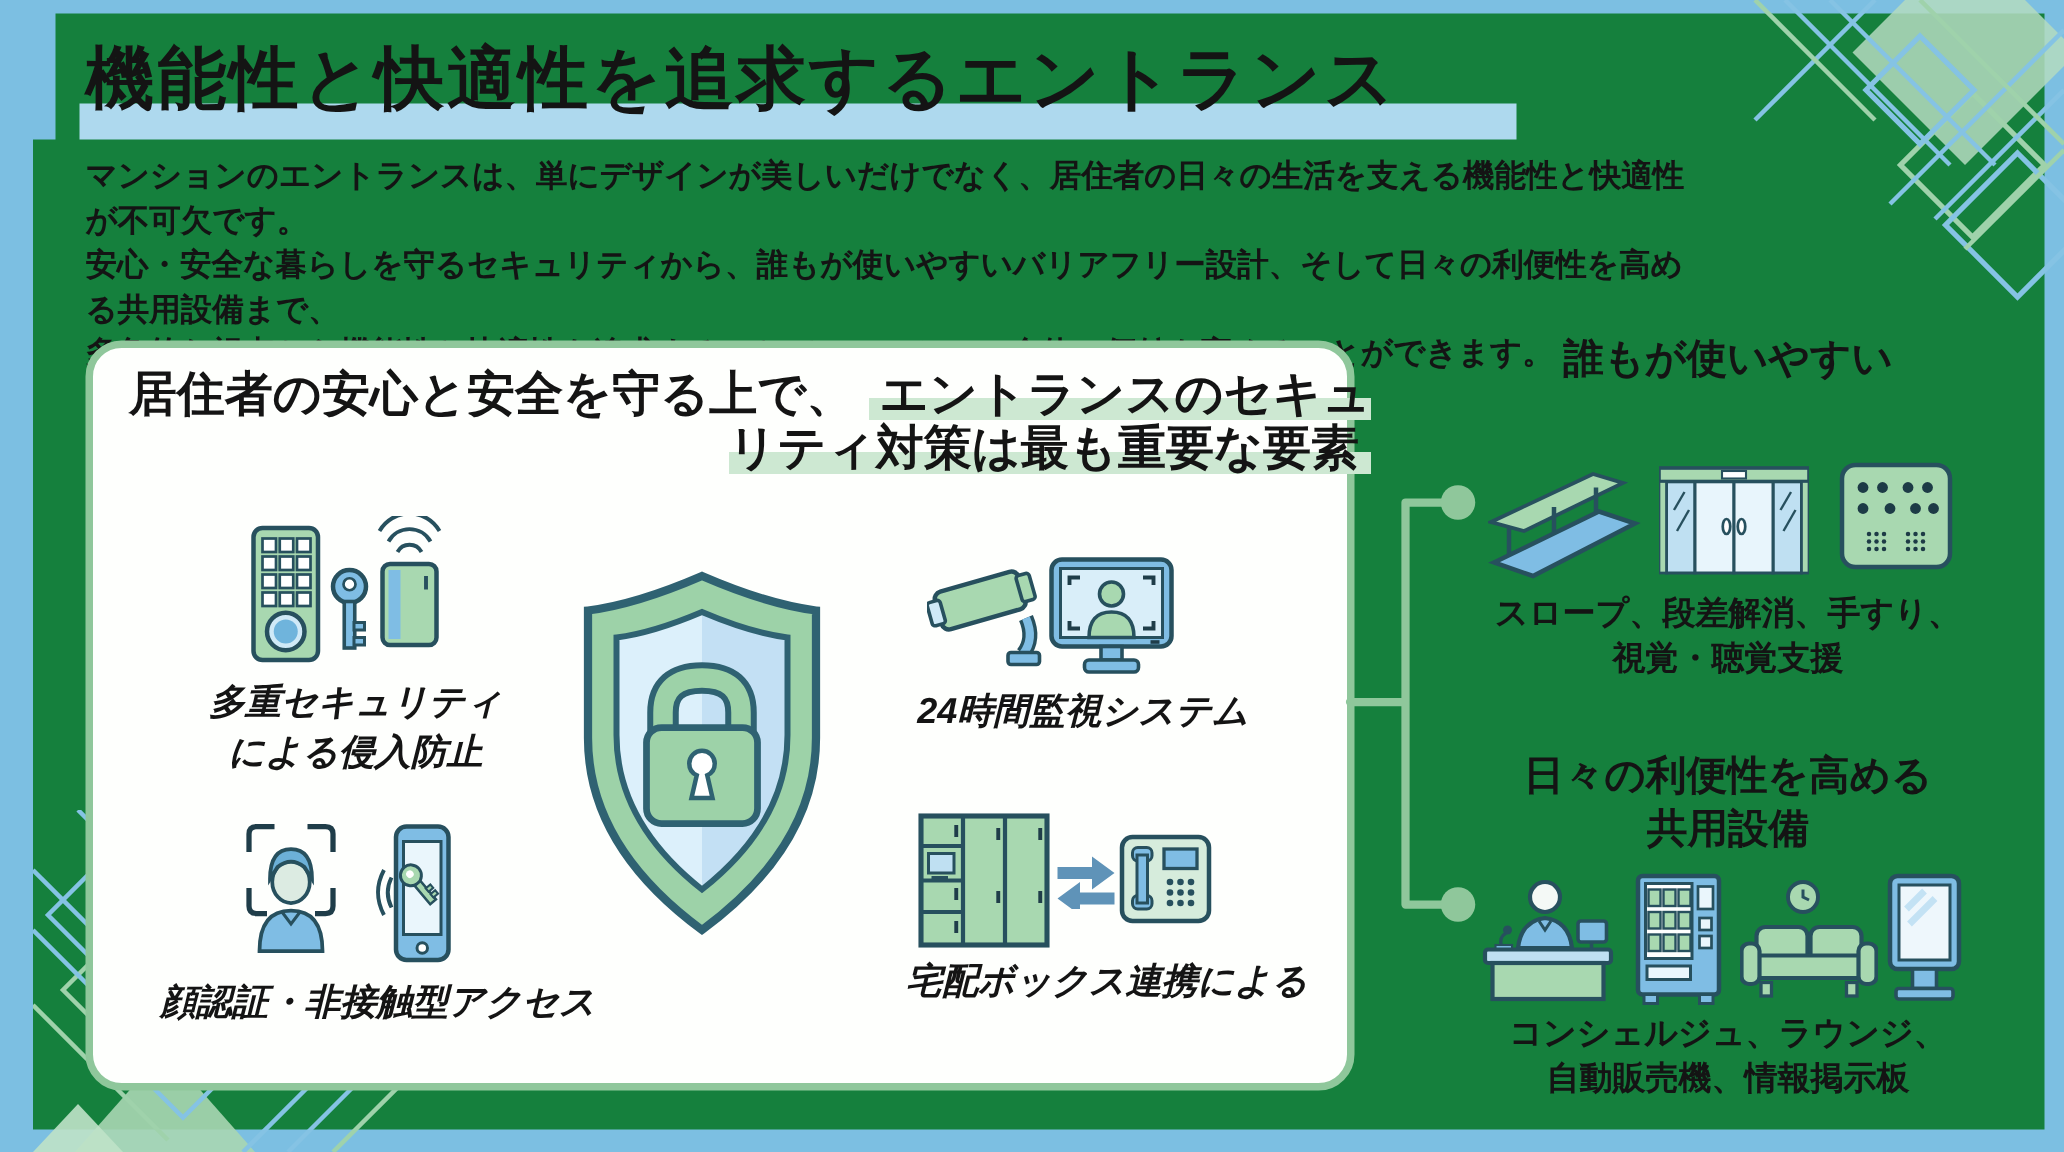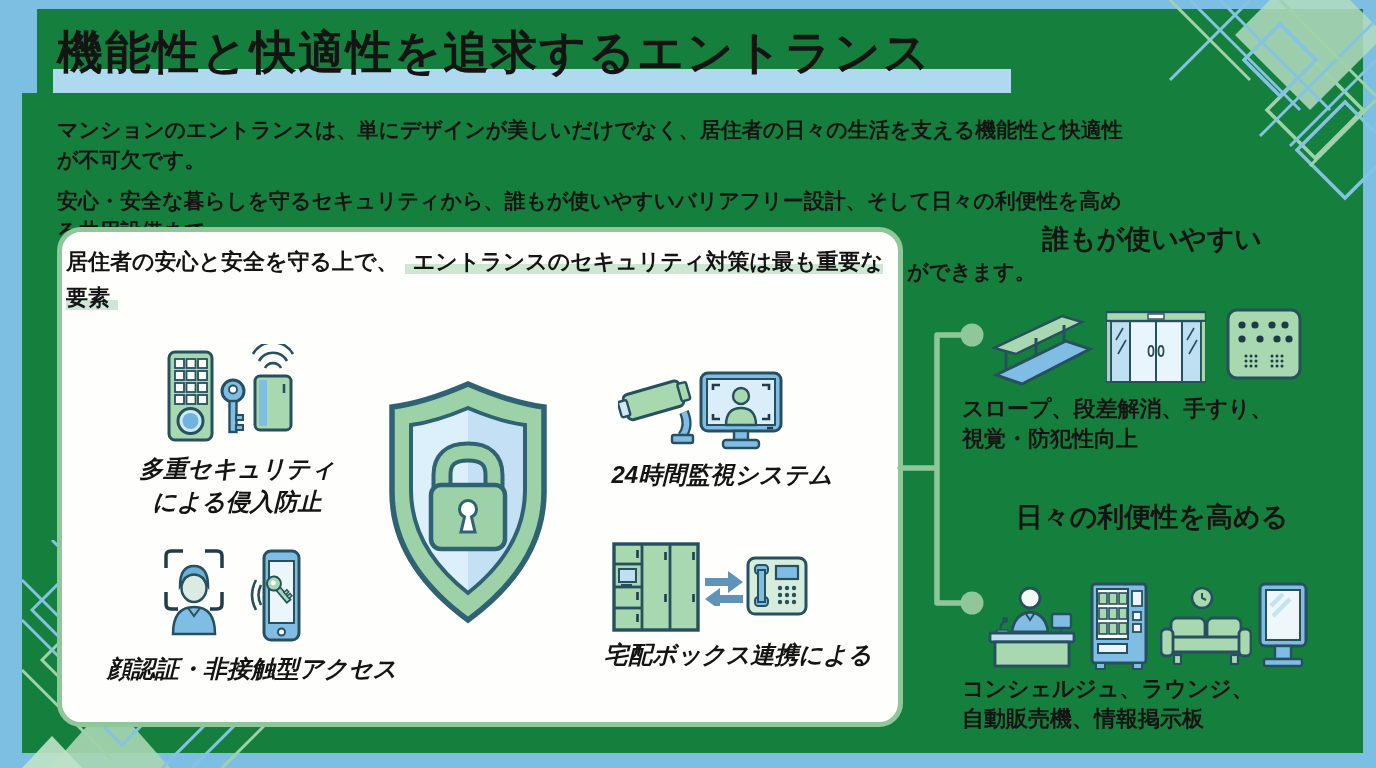--- a/index.html
+++ b/index.html
@@ -12,39 +12,39 @@
   .abs { position:absolute; }
   .band { position:absolute; background:#7cbfe2; }
 
   .title-hl { position:absolute; left:53px; top:69px; width:958px; height:24px; background:#aed9ee; }
   .page-title {
     position:absolute; left:57px; top:22px; width:1050px;
     font-size:46px; font-weight:700; letter-spacing:2px; white-space:nowrap;
   }
   .intro { position:absolute; left:57px; top:103px; width:1070px;
     font-size:21px; font-weight:700; line-height:29.5px; }
-  .intro span { display:block;margin-top:12px; }
+  .intro span { display:block; }
 
   .card {
     position:absolute; left:57px; top:227px; width:846px; height:500px;
     background:#fefffd; border:5px solid #8fc79b; border-radius:24px;
   }
-  .card-heading { position:absolute; left:4px; top:12px; width:100%; text-align:left;
-    font-size:22px; font-weight:700; line-height:36px; }
+  .card-heading { position:absolute; left:16px; top:12px; width:100%; text-align:right;
+    font-size:32px; font-weight:700; line-height:36px; }
   .card-heading .hl2 {
     background:linear-gradient(to top, #cde8d2 0 40%, transparent 40%);
     padding:0 8px;
   }
   .item-label { position:absolute; text-align:center; font-size:24px; font-weight:700; line-height:33px;font-style:italic; }
   .item-label span { display:block; }
 
   .side-heading { position:absolute; width:360px; text-align:center;
     font-size:27px; font-weight:700; line-height:35px; }
   .side-heading span { display:block; }
-  .side-caption { position:absolute; width:380px; text-align:left;
+  .side-caption { position:absolute; width:380px; text-align:center;
     font-size:22px; font-weight:700; line-height:30px; }
   .side-caption span { display:block; }
 
   svg { display:block; }
 </style>
 </head>
 <body>
 
 <div class="page">
 
@@ -332,25 +332,26 @@
       <circle cx="46" cy="53" r="1.5"></circle>
         <circle cx="51" cy="53" r="1.5"></circle>
         <circle cx="56" cy="53" r="1.5"></circle>
       <circle cx="46" cy="58" r="1.5"></circle>
         <circle cx="51" cy="58" r="1.5"></circle>
         <circle cx="56" cy="58" r="1.5"></circle>
     </g>
   </svg>
   <div class="side-caption" style="left:962px;top:394px;">
     <span>スロープ、段差解消、手すり、</span>
-    <span>視覚・防犯性向上</span>
+    <span>視覚・聴覚支援</span>
   </div>
 
   <div class="side-heading" style="left:972px;top:500px;">
     <span>日々の利便性を高める</span>
+    <span>共用設備</span>
   </div>
   <svg class="abs" style="left:988px;top:584px;" width="90" height="84" viewBox="0 0 90 84">
     <circle cx="42" cy="14" r="10" fill="#f4f9f6" stroke="#27505e" stroke-width="2.8"></circle>
     <path d="M24 48 Q26 30 42 28 Q58 30 60 48 Z" fill="#7fbde4" stroke="#27505e" stroke-width="2.8"></path>
     <path d="M38 30 L42 36 L46 30" fill="none" stroke="#27505e" stroke-width="2"></path>
     <rect x="64" y="30" width="19" height="14" rx="2" fill="#7fbde4" stroke="#27505e" stroke-width="2.4"></rect>
     <line x1="73" y1="44" x2="73" y2="48" stroke="#27505e" stroke-width="2.4"></line>
     <path d="M16 38 q-5 3 -3 9" fill="none" stroke="#27505e" stroke-width="2.2"></path>
     <circle cx="17" cy="36" r="3" fill="#27505e"></circle>
     <rect x="9" y="46" width="11" height="3" fill="#7fbde4" stroke="#27505e" stroke-width="1.4"></rect>

